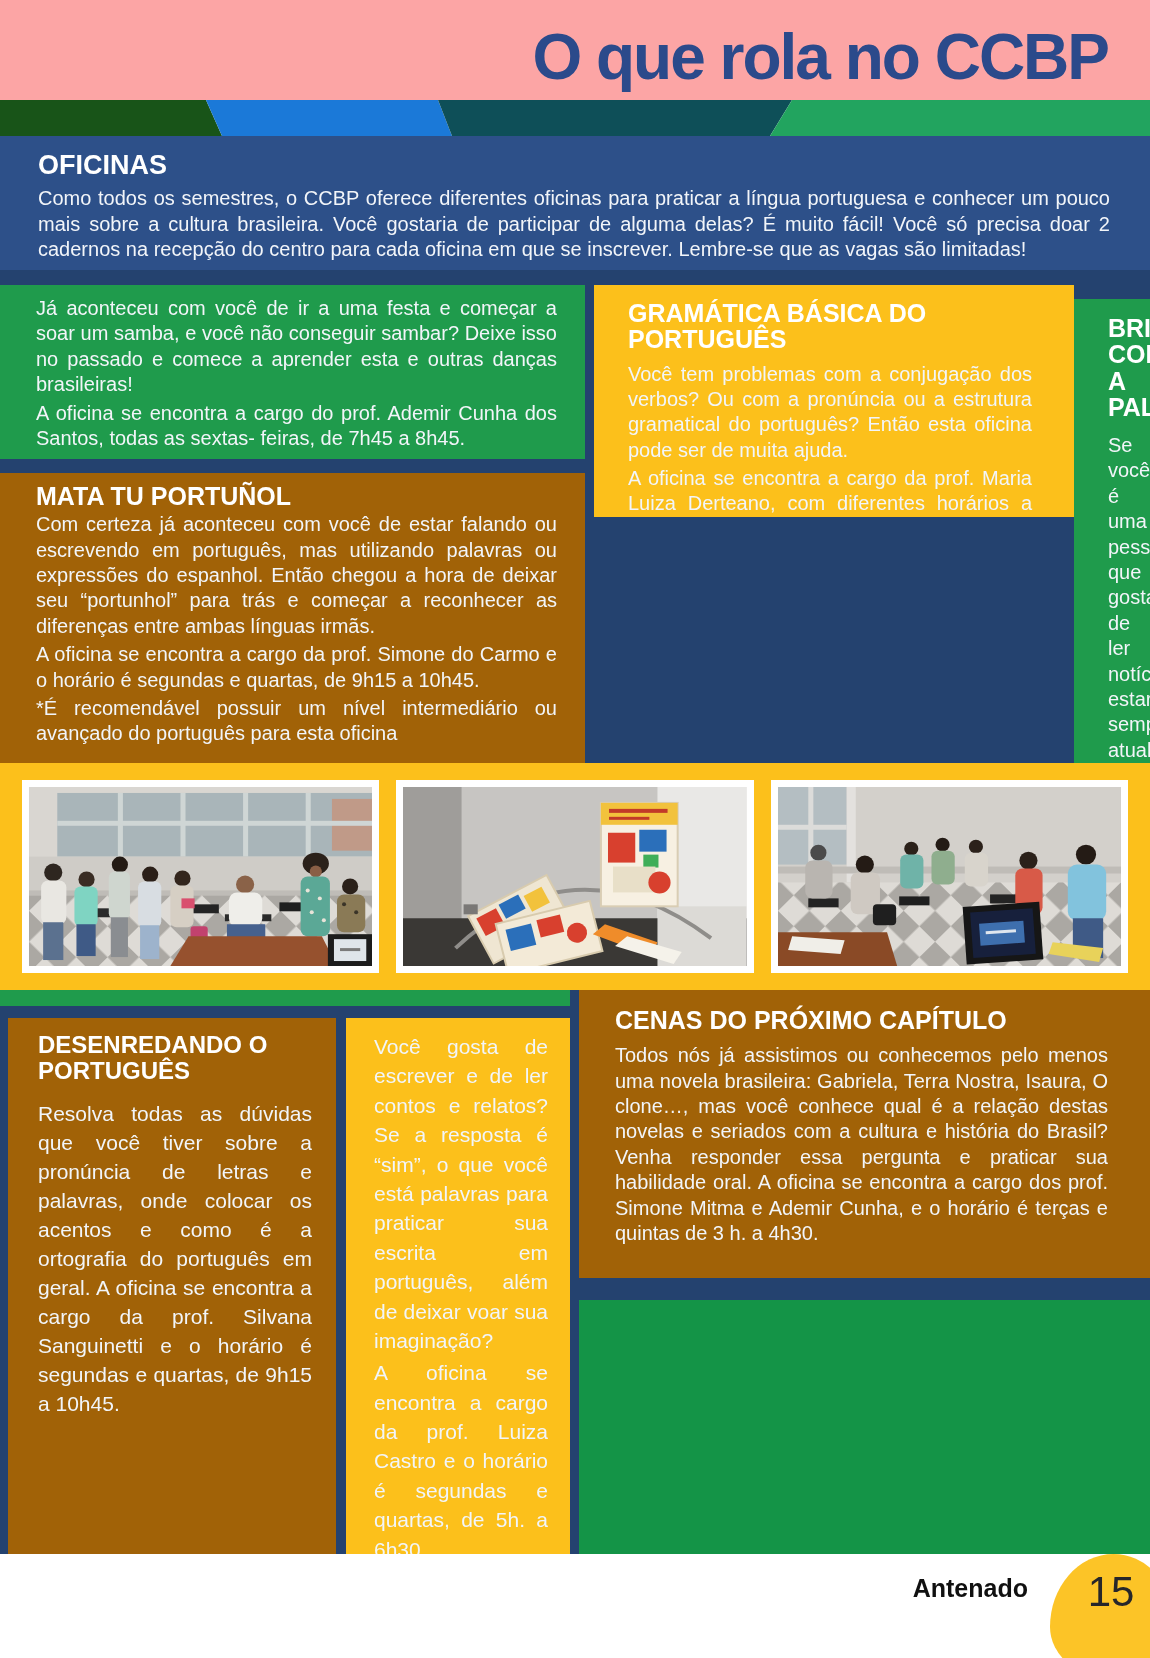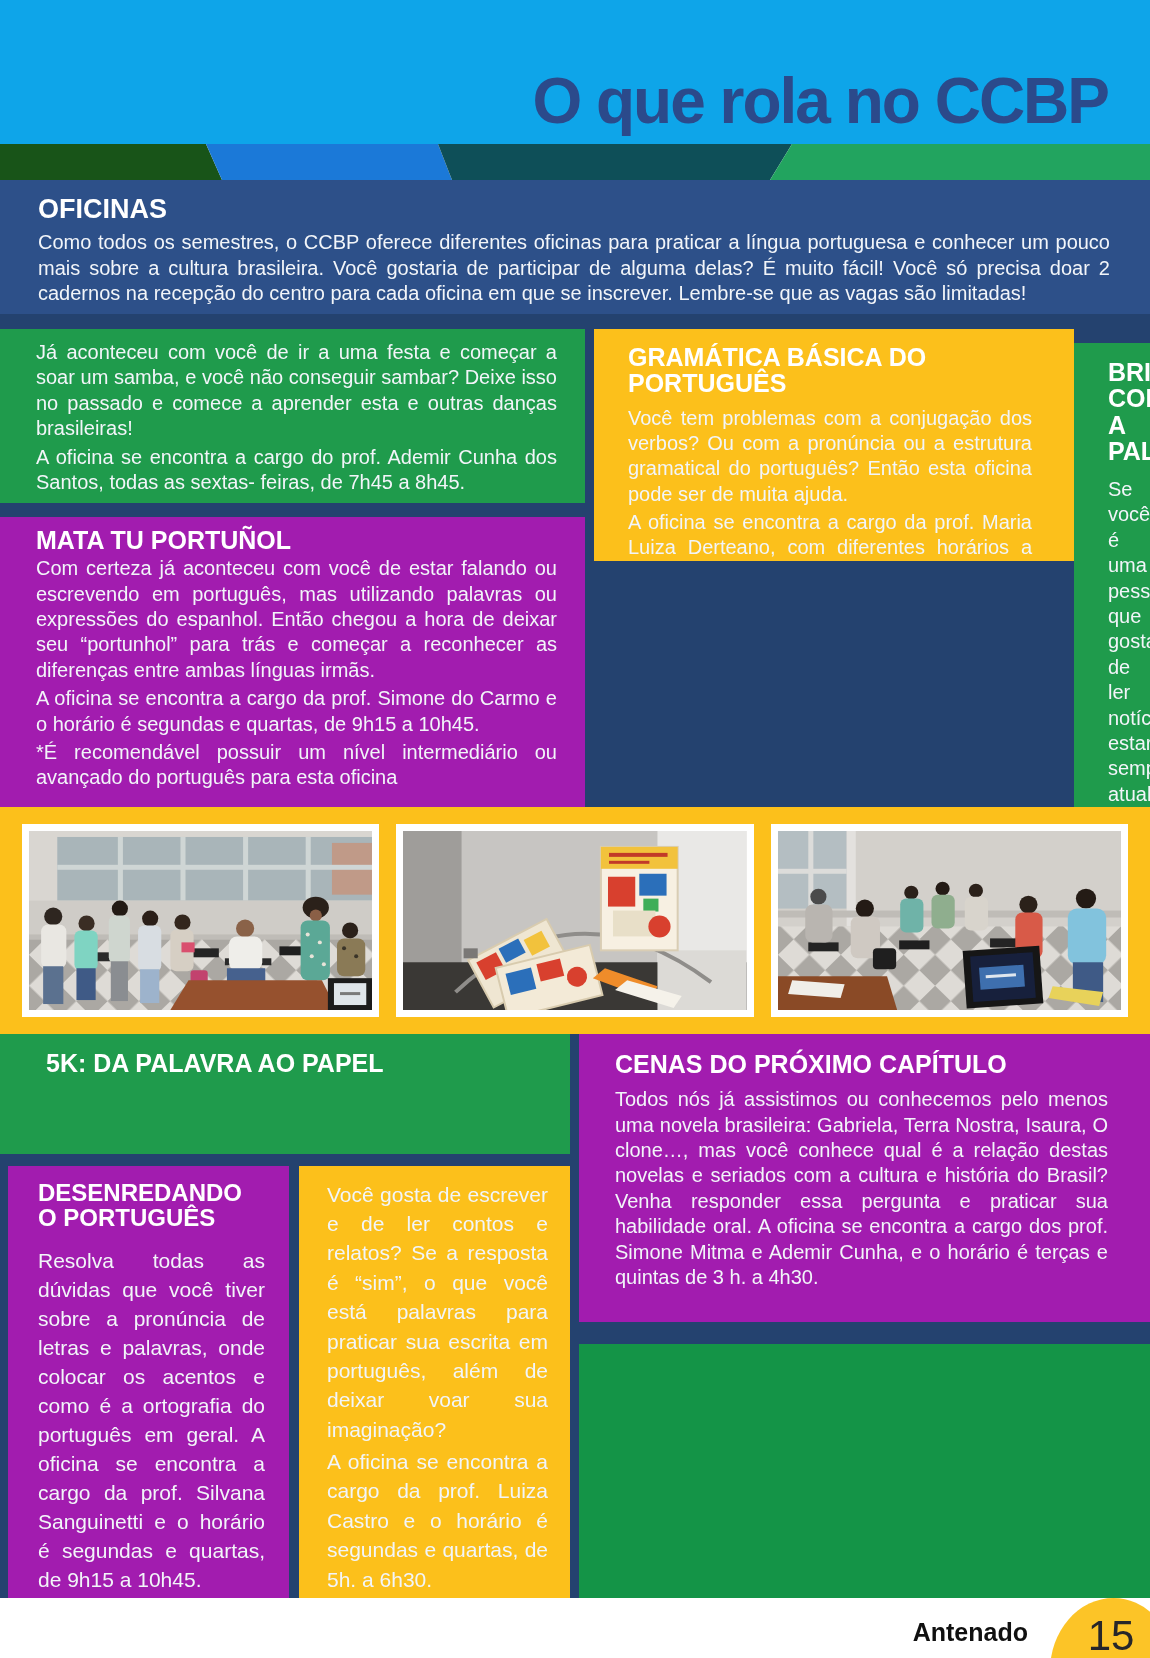--- a/index.html
+++ b/index.html
@@ -1,32 +1,32 @@
 <!DOCTYPE html>
 <html><head>
 <meta charset="utf-8">
 <style>
   html,body{margin:0;padding:0;background:#ffffff;}
   .page{position:relative;width:1150px;height:1658px;overflow:hidden;background:#ffffff;
         font-family:"Liberation Sans",sans-serif;}
 
   
-  .header{position:relative;height:144px;background:#0ea5e9;}
+  .header{position:relative;height:100px;background:#fca5a5;}
   .page-title{position:absolute;right:42px;bottom:6px;font-size:64px;font-weight:bold;
               color:#2b4a8b;letter-spacing:-2px;white-space:nowrap;}
 
   .deco{height:36px;line-height:0;}
   .deco svg{display:block;width:100%;height:36px;}
 
   
   .content{background:#24426f;}
 
   .blk h2{margin:0 0 9px 0;font-size:25px;font-weight:bold;color:#ffffff;line-height:1.05;}
   .blk p{margin:0 0 3px 0;font-size:20px;line-height:1.27;color:#f2f5f9;text-align:justify;}
-  .blue-blk{background:#a21caf;}
+  .blue-blk{background:#a16207;}
   .green-blk{background:#1f9b4c;}
   .yellow-blk{background:#fcc01b;}
 
   .oficinas{height:134px;background:#2d5089;padding:15px 40px 0 38px;box-sizing:border-box;overflow:hidden;}
   .oficinas h2{margin-bottom:7px;font-size:27px;}
 
   .columns{height:493px;display:flex;gap:9px;padding-top:15px;box-sizing:border-box;}
   .col-left{width:585px;display:flex;flex-direction:column;}
   .col-right{flex:1;display:flex;flex-direction:row;}
 
@@ -42,21 +42,21 @@
              padding:17px 22px;box-sizing:border-box;}
   .photo{flex:1;background:#ffffff;padding:7px;box-sizing:border-box;}
   .photo svg{display:block;width:100%;height:100%;}
 
   
   .bottom{height:564px;display:flex;gap:9px;box-sizing:border-box;}
   .bottom-left{width:570px;display:flex;flex-direction:column;gap:12px;}
   .cincok{height:186px;padding:16px 28px 0 38px;box-sizing:border-box;overflow:hidden;}
   .cincok h2{margin-bottom:11px;padding-left:8px;}
   .bl-row{flex:1;display:flex;gap:10px;}
-  .desenredando{margin-left:8px;width:281px;padding:14px 24px 0 30px;box-sizing:border-box;overflow:hidden;}
+  .desenredando{margin-left:8px;width:328px;padding:14px 24px 0 30px;box-sizing:border-box;overflow:hidden;}
   .desenredando h2{font-size:24px;margin-bottom:16px;line-height:1.08;}
   .desenredando p{font-size:21px;line-height:1.38;}
   .conte{flex:1;padding:14px 22px 0 28px;box-sizing:border-box;overflow:hidden;}
   .conte h2{font-size:24px;margin-bottom:16px;}
   .conte p{font-size:21px;line-height:1.4;}
   .bottom-right{flex:1;display:flex;flex-direction:column;gap:22px;}
   .cenas{height:288px;padding:17px 42px 0 36px;box-sizing:border-box;overflow:hidden;}
   .cenas h2{margin-bottom:10px;}
   .greenfill{flex:1;background:#149447;}
 

